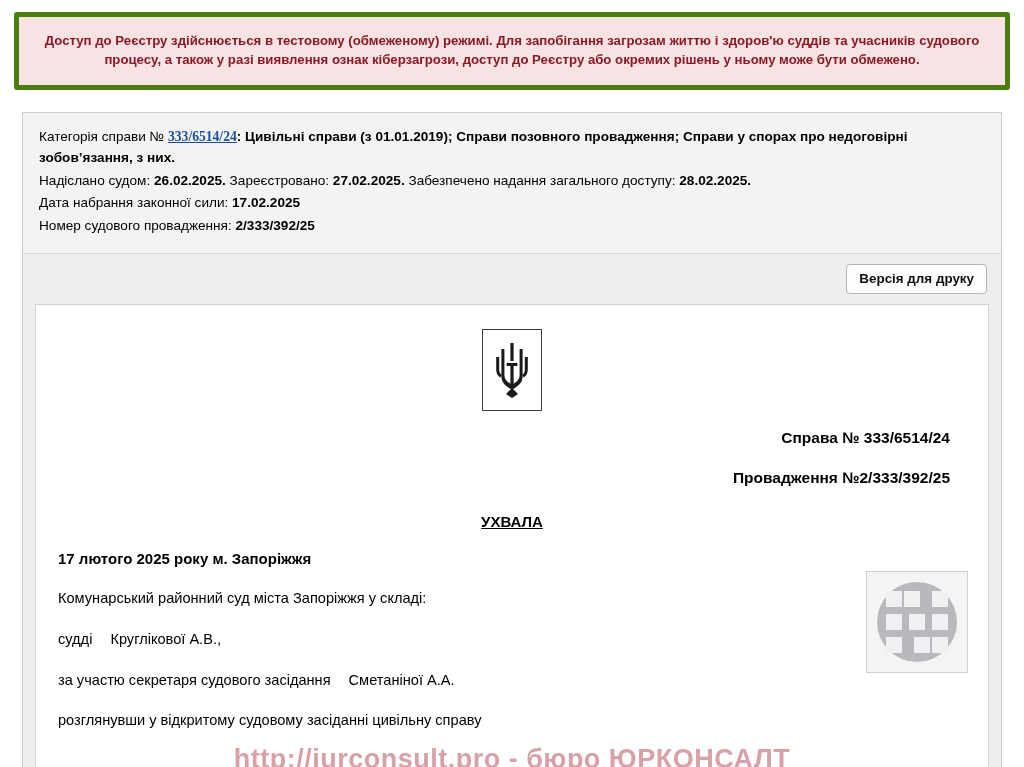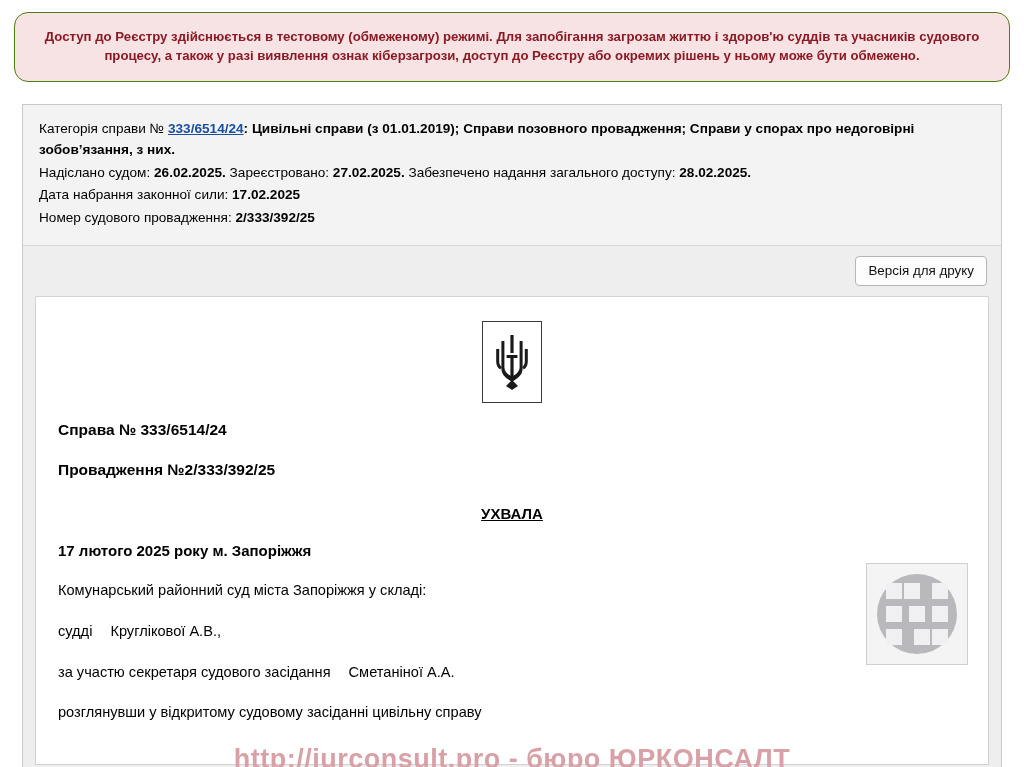--- a/index.html
+++ b/index.html
@@ -20,22 +20,22 @@
     width: 1024px;
     height: 767px;
     position: relative;
     box-sizing: border-box;
   }
 
   
   .warning-banner {
     margin: 12px 14px 0 14px;
     background: #f7e2e4;
-    border: 1px solid #4d7c0f;
-    border-radius: 14px;
+    border: 5px solid #4d7c0f;
+    border-radius: 3px;
     padding: 14px 22px 16px 22px;
     text-align: center;
     color: #8b1a24;
     font-weight: bold;
     font-size: 13.2px;
     line-height: 1.45;
     box-sizing: border-box;
   }
 
   
@@ -51,36 +51,37 @@
     padding: 14px 16px 14px 16px;
     font-size: 13.6px;
     line-height: 1.52;
   }
   .meta .line { margin: 0 0 2px 0; }
   .meta b { font-weight: bold; }
   .meta a.case-link {
     color: #1a4fa0;
     font-weight: bold;
     text-decoration: underline;
+    font-family: Liberation Serif, serif;
   }
   .meta .lbl { font-weight: normal; }
 
   .print-row {
     padding: 10px 14px 10px 0;
     text-align: right;
     background: #eeeeee;
   }
   .print-btn {
     display: inline-block;
     border: 1px solid #b5b5b5;
     background: #fdfdfd;
     border-radius: 4px;
     padding: 6px 12px 7px 12px;
     font-size: 13.4px;
-    font-weight: normal;
+    font-weight: bold;
     color: #111;
     cursor: pointer;
     font-family: "Liberation Sans", sans-serif;
   }
 
   .doc {
     background: #ffffff;
     border: 1px solid #d2d2d2;
     margin: 0 12px 12px 12px;
     padding: 18px 22px 20px 22px;
@@ -100,24 +101,24 @@
     height: 80px;
     border: 1px solid #3a3a3a;
     background: #ffffff;
     display: flex;
     align-items: center;
     justify-content: center;
   }
 
   
   .right-line {
-    text-align: left;
+    text-align: right;
     font-weight: bold;
     font-size: 15.5px;
-    margin: 0 8px 22px 0;
+    margin: 0 16px 22px 0;
   }
   .right-line.second { margin-bottom: 26px; }
   .center-line {
     text-align: center;
     font-weight: bold;
     font-size: 15px;
     margin: 0 0 20px 0;
     text-decoration: underline;
   }
   .date-line {

